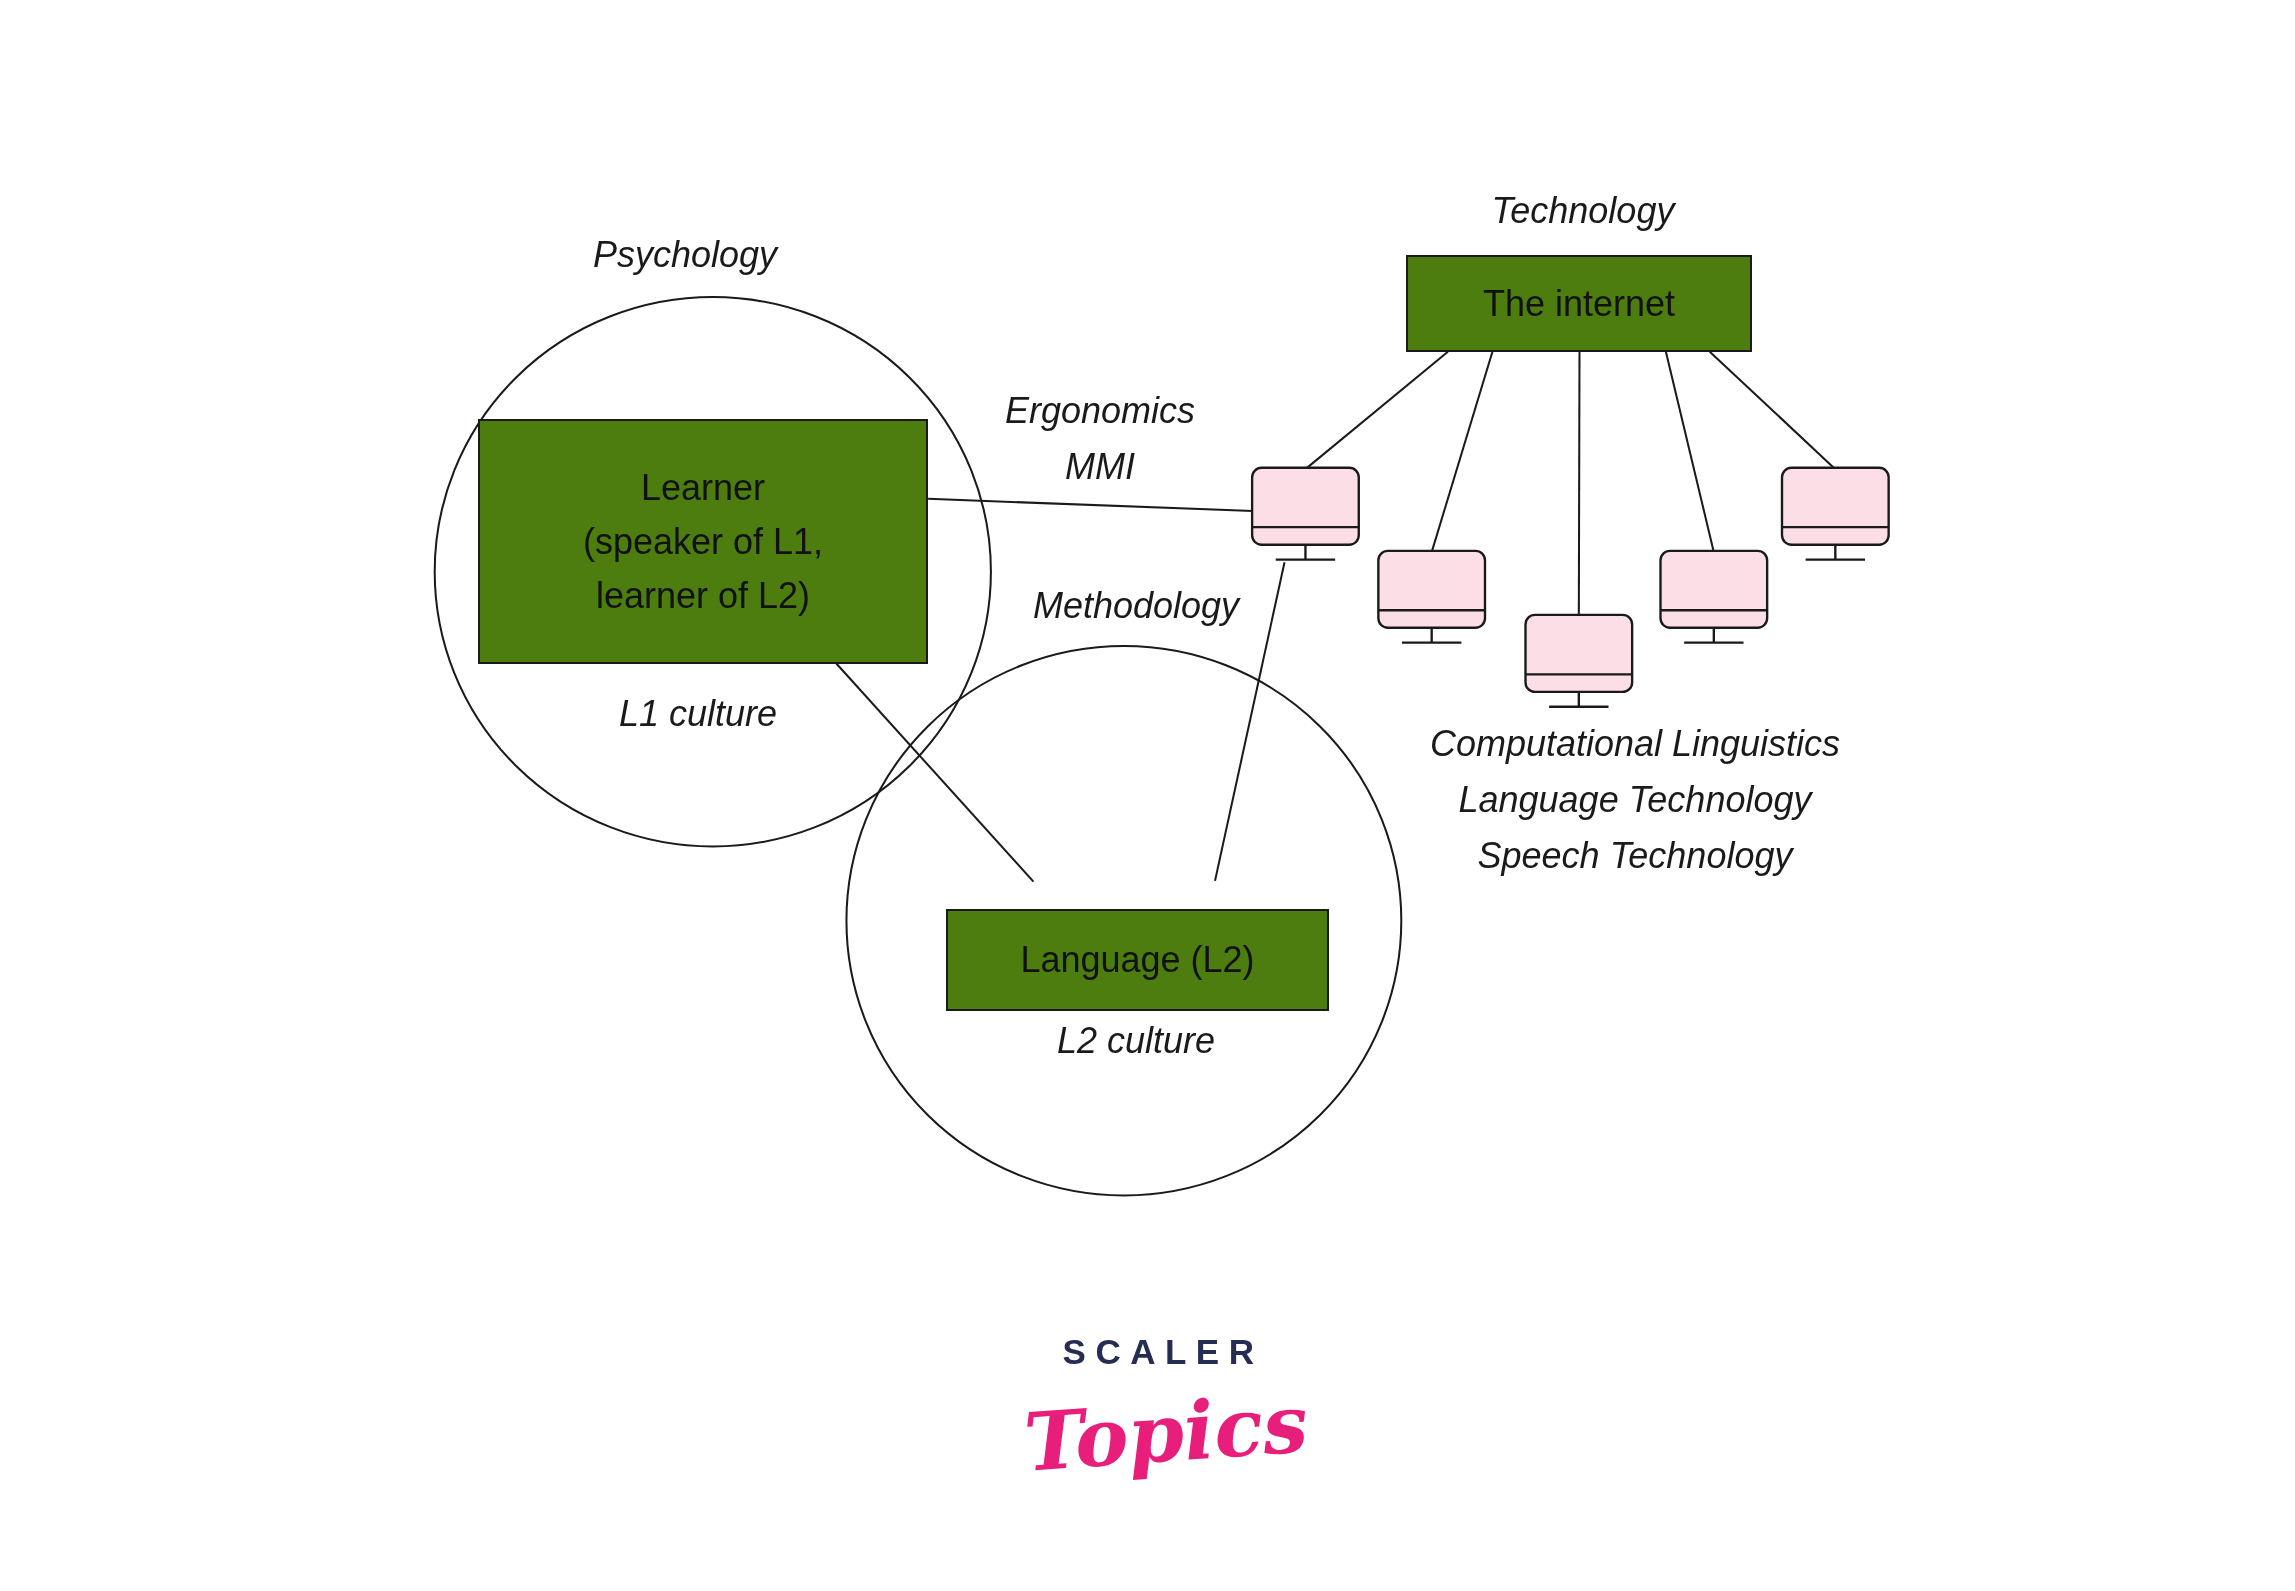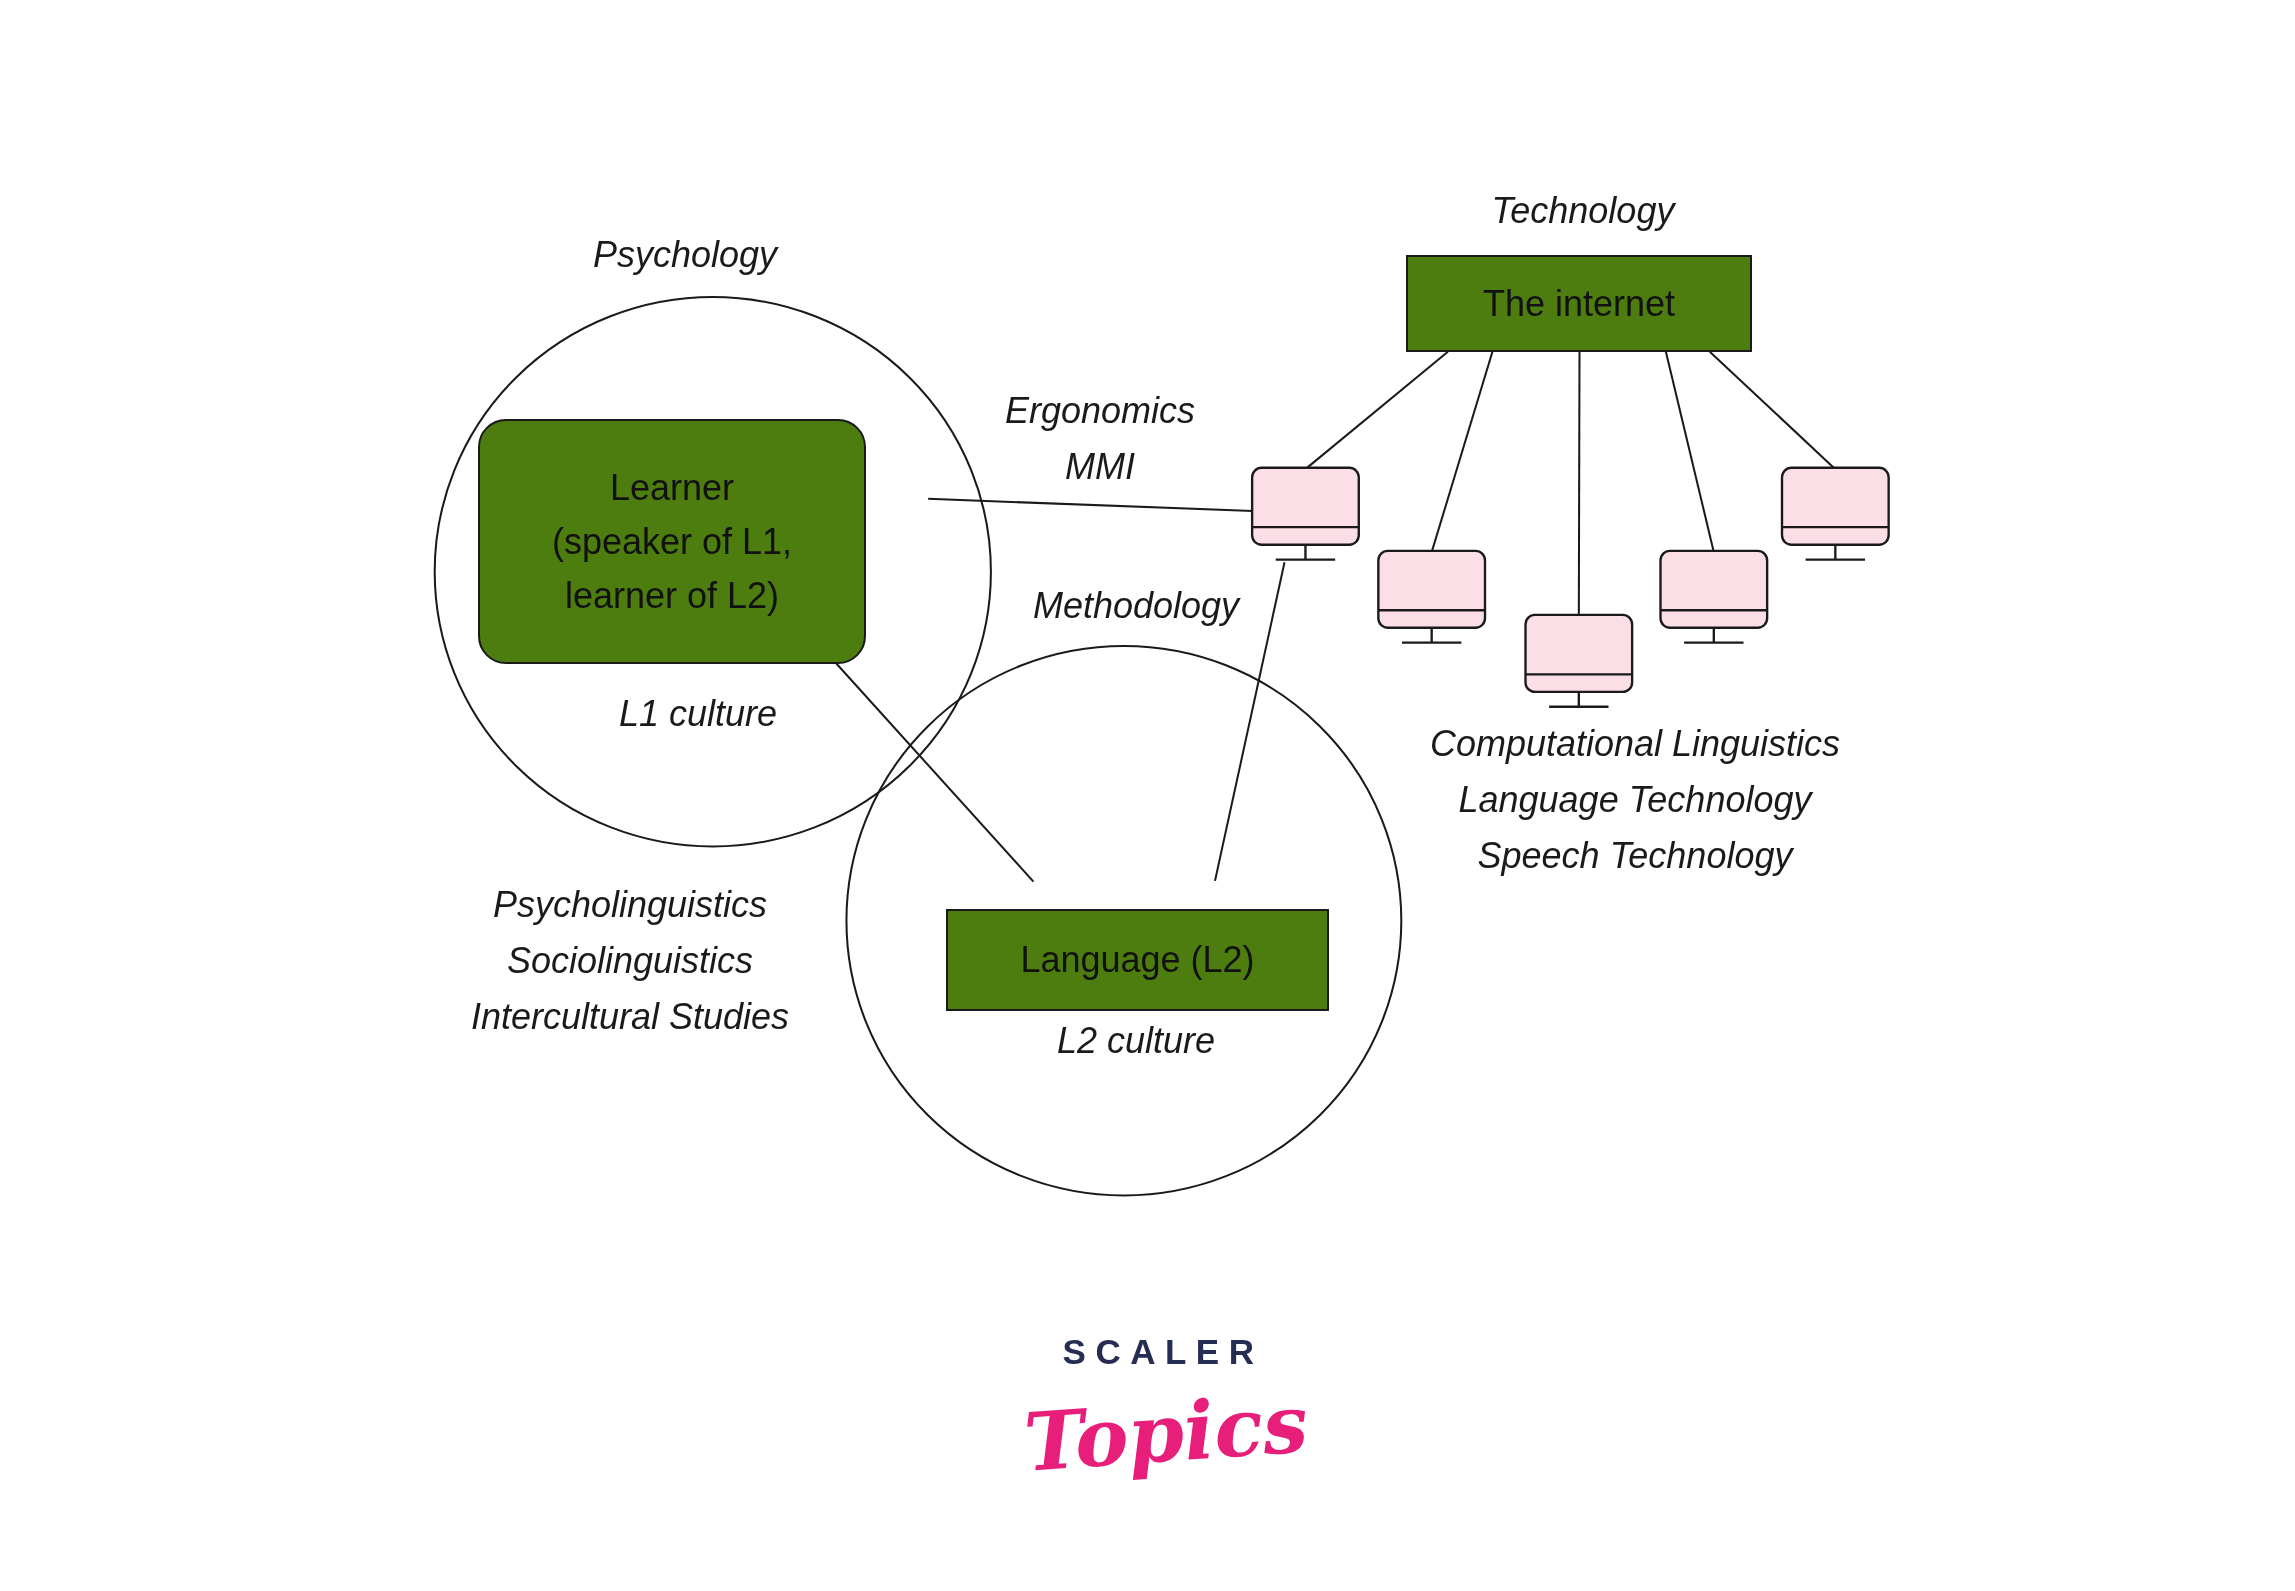--- a/index.html
+++ b/index.html
@@ -120,29 +120,26 @@
 
   <div class="label" style="left:1100px; top:439px;">Ergonomics
 MMI</div>
 
   <div class="label" style="left:1136px; top:606px;">Methodology</div>
 
   <div class="label" style="left:698px; top:714px;">L1 culture</div>
 
   <div class="label" style="left:1136px; top:1041px;">L2 culture</div>
 
-  <div class="label" style="left:630px; top:961px;">Psycholinguistics
-Sociolinguistics
-Intercultural Studies</div>
 
   <div class="label" style="left:1635px; top:800px;">Computational Linguistics
 Language Technology
 Speech Technology</div>
 
-  <div class="pinkbox" style="left:478px; top:419px; width:388px; height:245px;border-radius:28px;">Learner
+  <div class="pinkbox" style="left:478px; top:419px; width:450px; height:245px;">Learner
 (speaker of L1,
 learner of L2)</div>
 
   <div class="pinkbox" style="left:1406px; top:255px; width:346px; height:97px;">The internet</div>
 
   <div class="pinkbox" style="left:946px; top:881px; width:383px; height:102px;margin-top:28px;">Language (L2)</div>
 
   <div>
     <div class="logo-name" style="left:1163px; top:1352px;">SCALER</div>
     <div class="logo-word" style="left:1166px; top:1433px;">Topics</div>

